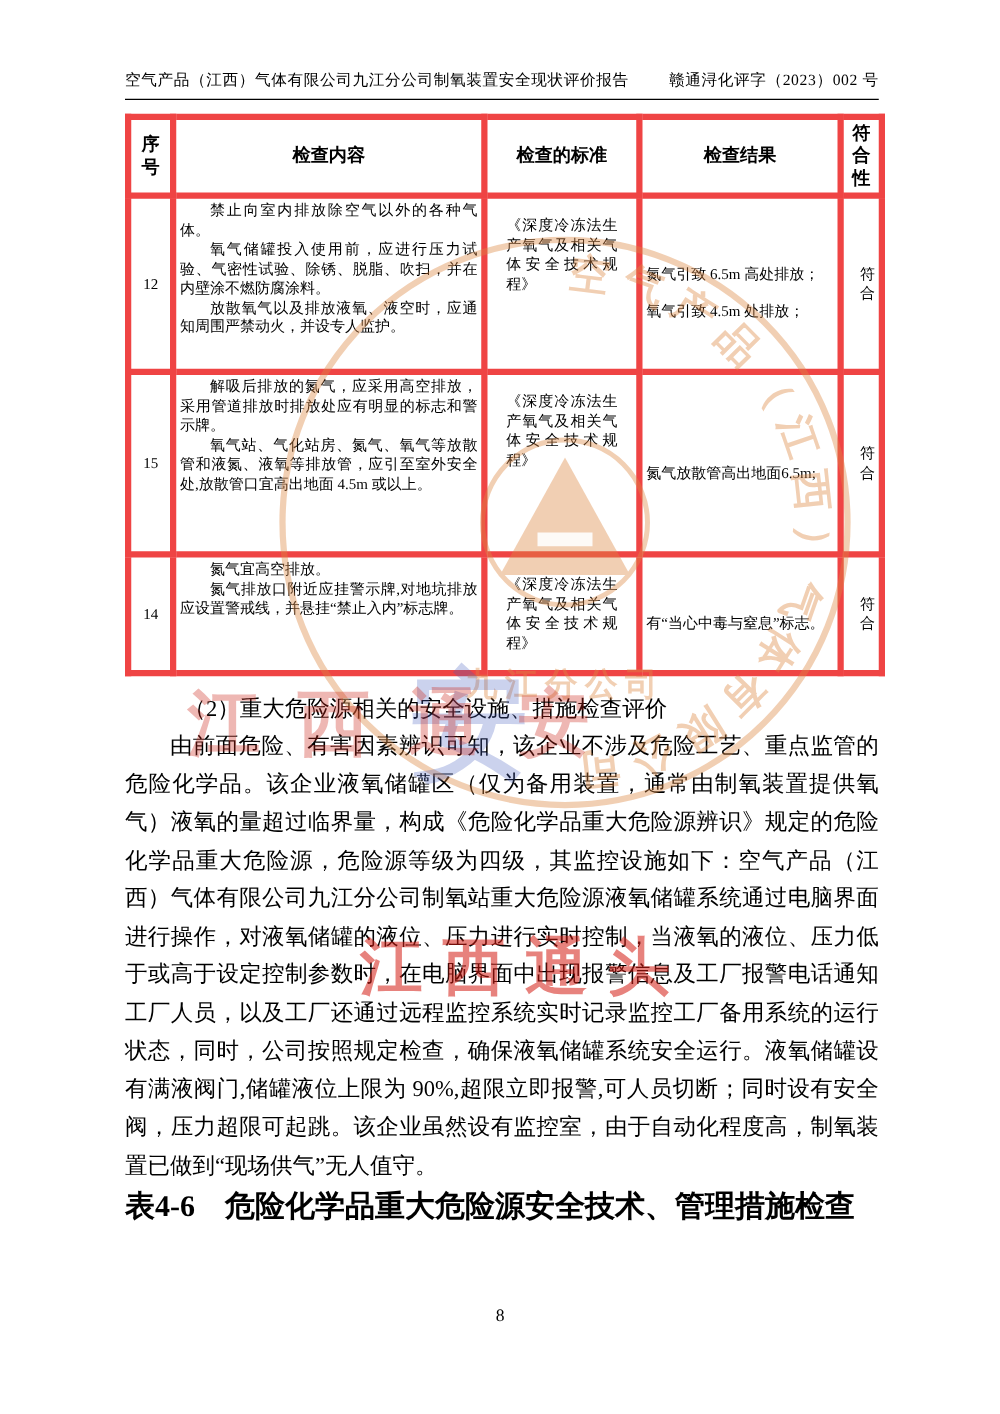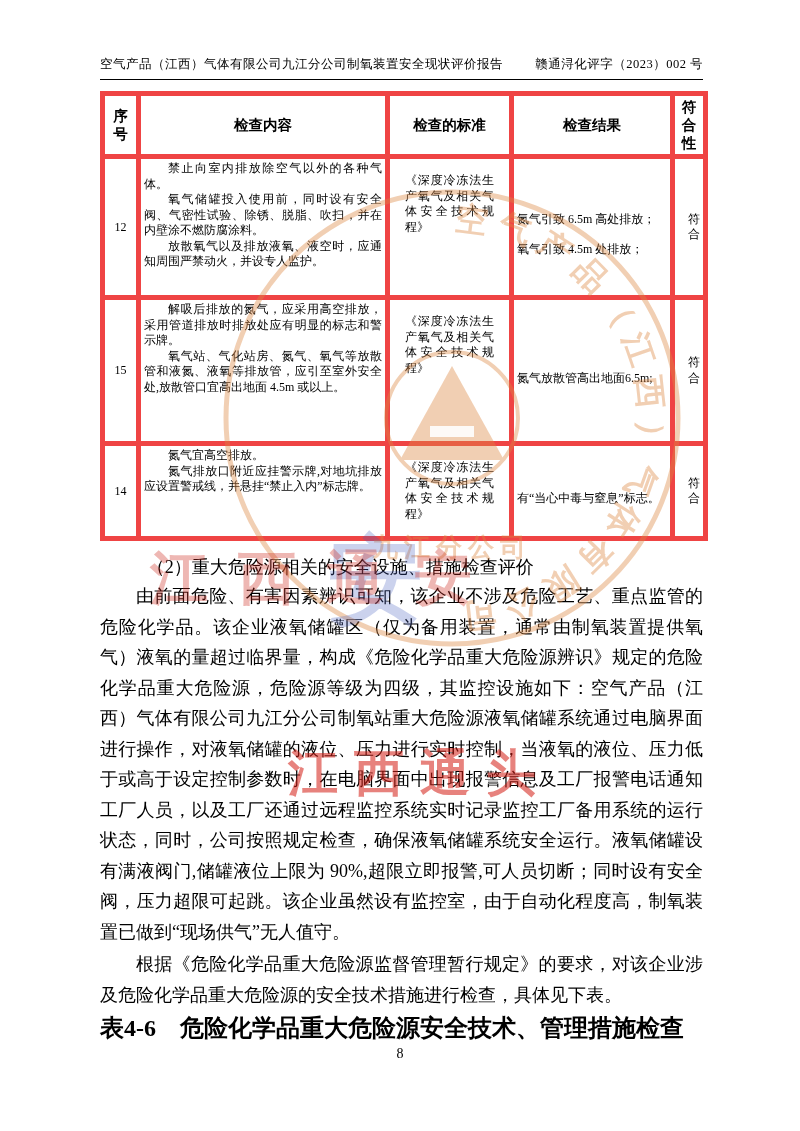--- a/index.html
+++ b/index.html
@@ -81,21 +81,21 @@
         <th>检查的标准</th>
         <th>检查结果</th>
         <th>符合性</th>
       </tr>
     </thead>
     <tbody>
       <tr class="r-12">
         <td class="c-no">12</td>
         <td class="c-cont">
           <p>禁止向室内排放除空气以外的各种气体。</p>
-          <p>氧气储罐投入使用前，同时设有安全阀、气密性试验、除锈、脱脂、吹扫，并在内壁涂不燃防腐涂料。</p>
+          <p>氧气储罐投入使用前，应进行压力试验、气密性试验、除锈、脱脂、吹扫，并在内壁涂不燃防腐涂料。</p>
           <p>放散氧气以及排放液氧、液空时，应通知周围严禁动火，并设专人监护。</p>
         </td>
         <td class="c-std">
           <p>《深度冷冻法生产氧气及相关气体安全技术规程》</p>
         </td>
         <td class="c-res">
           <p>氮气引致 6.5m 高处排放；</p>
           <p>氧气引致 4.5m 处排放；</p>
         </td>
         <td class="c-comp">符合</td>
@@ -126,21 +126,20 @@
         <td class="c-res">
           <p>有“当心中毒与窒息”标志。</p>
         </td>
         <td class="c-comp">符合</td>
       </tr>
     </tbody>
   </table>
 
   <div class="sec-heading">（2）重大危险源相关的安全设施、措施检查评价</div>
   <p class="body-para">由前面危险、有害因素辨识可知，该企业不涉及危险工艺、重点监管的危险化学品。该企业液氧储罐区（仅为备用装置，通常由制氧装置提供氧气）液氧的量超过临界量，构成《危险化学品重大危险源辨识》规定的危险化学品重大危险源，危险源等级为四级，其监控设施如下：空气产品（江西）气体有限公司九江分公司制氧站重大危险源液氧储罐系统通过电脑界面进行操作，对液氧储罐的液位、压力进行实时控制，当液氧的液位、压力低于或高于设定控制参数时，在电脑界面中出现报警信息及工厂报警电话通知工厂人员，以及工厂还通过远程监控系统实时记录监控工厂备用系统的运行状态，同时，公司按照规定检查，确保液氧储罐系统安全运行。液氧储罐设有满液阀门,储罐液位上限为 90%,超限立即报警,可人员切断；同时设有安全阀，压力超限可起跳。该企业虽然设有监控室，由于自动化程度高，制氧装置已做到“现场供气”无人值守。</p>
-  <p class="body-para">根据《危险化学品重大危险源监督管理暂行规定》的要求，对该企业涉及危险化学品重大危险源的安全技术措施进行检查，具体见下表。</p>
   <div class="table-caption">表4-6　危险化学品重大危险源安全技术、管理措施检查</div>
 
 </div>
 
 <svg class="wm seal" width="480" height="480" viewBox="0 0 480 480" aria-hidden="true">
   <circle cx="240" cy="240" r="226" fill="none" stroke="#dd8843" stroke-width="5"></circle>
   <circle cx="240" cy="240" r="66" fill="none" stroke="#dd8843" stroke-width="4"></circle>
   <defs>
     <path id="sealArc" d="M 240 52 A 188 188 0 1 1 239.9 52" fill="none"></path>
   </defs>

